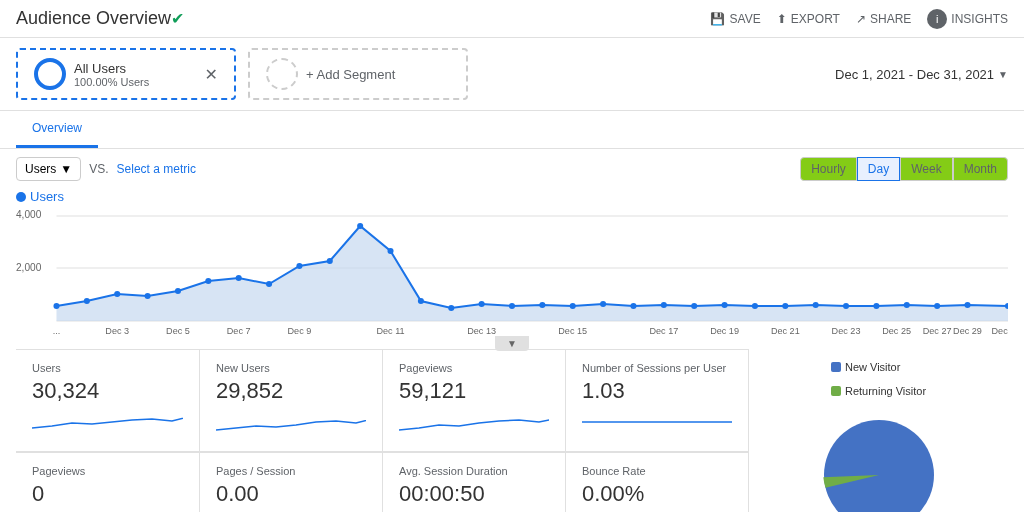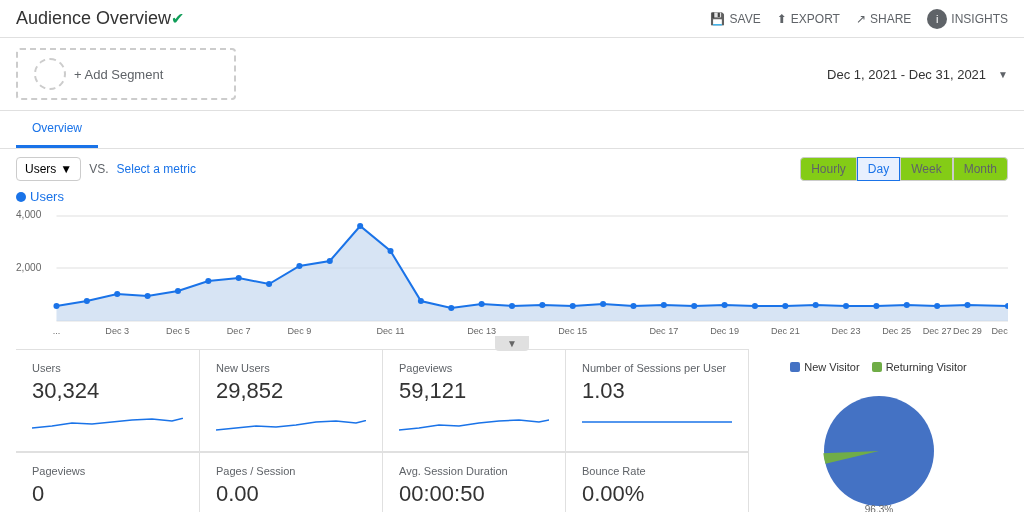--- a/index.html
+++ b/index.html
@@ -16,21 +16,21 @@
 
     
     .segments-bar { display: flex; align-items: center; padding: 10px 16px; gap: 12px; border-bottom: 1px solid #e0e0e0; }
     .segment-pill { display: flex; align-items: center; gap: 8px; padding: 8px 16px; border: 2px dashed #1a73e8; border-radius: 4px; min-width: 220px; }
     .segment-circle { width: 32px; height: 32px; border-radius: 50%; border: 4px solid #1a73e8; }
     .segment-info { display: flex; flex-direction: column; }
     .segment-name { font-size: 13px; font-weight: 500; color: #333; }
     .segment-sub { font-size: 11px; color: #5f6368; }
     .add-segment { display: flex; align-items: center; gap: 8px; padding: 8px 16px; border: 2px dashed #ccc; border-radius: 4px; min-width: 220px; color: #5f6368; cursor: pointer; }
     .add-segment-circle { width: 32px; height: 32px; border-radius: 50%; border: 2px dashed #ccc; }
-    .date-range { margin-left: auto; display: flex; align-items: center; gap: 12px; font-size: 13px; color: #333; cursor: pointer; }
+    .date-range { margin-left: auto; display: flex; align-items: center; gap: 4px; font-size: 13px; color: #333; cursor: pointer; }
     .date-range-arrow { font-size: 10px; color: #5f6368; }
 
     
     .tabs-bar { display: flex; align-items: center; padding: 0 16px; border-bottom: 1px solid #e0e0e0; }
     .tab { padding: 10px 16px; font-size: 12px; color: #5f6368; cursor: pointer; border-bottom: 3px solid transparent; }
     .tab.active { color: #1a73e8; border-bottom: 3px solid #1a73e8; font-weight: 500; }
 
     
     .chart-controls { display: flex; align-items: center; padding: 8px 16px; gap: 8px; }
     .metric-btn { display: flex; align-items: center; gap: 4px; padding: 4px 8px; border: 1px solid #ccc; border-radius: 4px; font-size: 12px; cursor: pointer; background: #fff; }
@@ -50,21 +50,21 @@
     
     .metrics-section { display: flex; padding: 0 16px 8px; gap: 0; }
     .metric-card { padding: 12px 16px; border: 1px solid #e0e0e0; border-right: none; border-top: none; }
     .metric-card:first-child { border-left: none; }
     .metric-card:nth-child(4n) { border-right: none; padding-left: 16px; }
     .metric-label { font-size: 11px; color: #5f6368; margin-bottom: 4px; }
     .metric-value { font-size: 22px; font-weight: 400; color: #333; margin-bottom: 4px; }
 
     
     .pie-section { width: 260px; padding: 12px; display: flex; flex-direction: column; align-items: center; border-left: 1px solid #e0e0e0; }
-    .pie-legend { display: flex; gap: 12px; margin-bottom: 8px; font-size: 11px; }
+    .pie-legend { display: flex; gap: 12px; margin-bottom: 8px; font-size: 11px; flex-direction: column; }
     .legend-item { display: flex; align-items: center; gap: 4px; }
     .legend-dot { width: 10px; height: 10px; border-radius: 2px; }
     .pie-container { position: relative; width: 140px; height: 140px; }
   </style>
 </head>
 <body>
 
 <div class="header">
   <div class="header-left">
     <span class="page-title">Audience Overview</span>
@@ -84,20 +84,28 @@
       <span>SHARE</span>
     </button>
     <button class="insights-btn">
       <span style="width:20px;height:20px;border-radius:50%;background:#5f6368;display:inline-block;color:#fff;text-align:center;line-height:20px;font-size:11px;">i</span>
       <span>INSIGHTS</span>
     </button>
   </div>
 </div>
 
 <div class="segments-bar">
+  <div class="segment-pill">
+    <div class="segment-circle"></div>
+    <div class="segment-info">
+      <span class="segment-name">All Users</span>
+      <span class="segment-sub">100.00% Users</span>
+    </div>
+    <span style="margin-left:auto;color:#5f6368;font-size:16px;cursor:pointer;">✕</span>
+  </div>
   <div class="add-segment">
     <div class="add-segment-circle"></div>
     <span>+ Add Segment</span>
   </div>
   <div class="date-range">
     <span>Dec 1, 2021 - Dec 31, 2021</span>
     <span class="date-range-arrow">▼</span>
   </div>
 </div>
 

